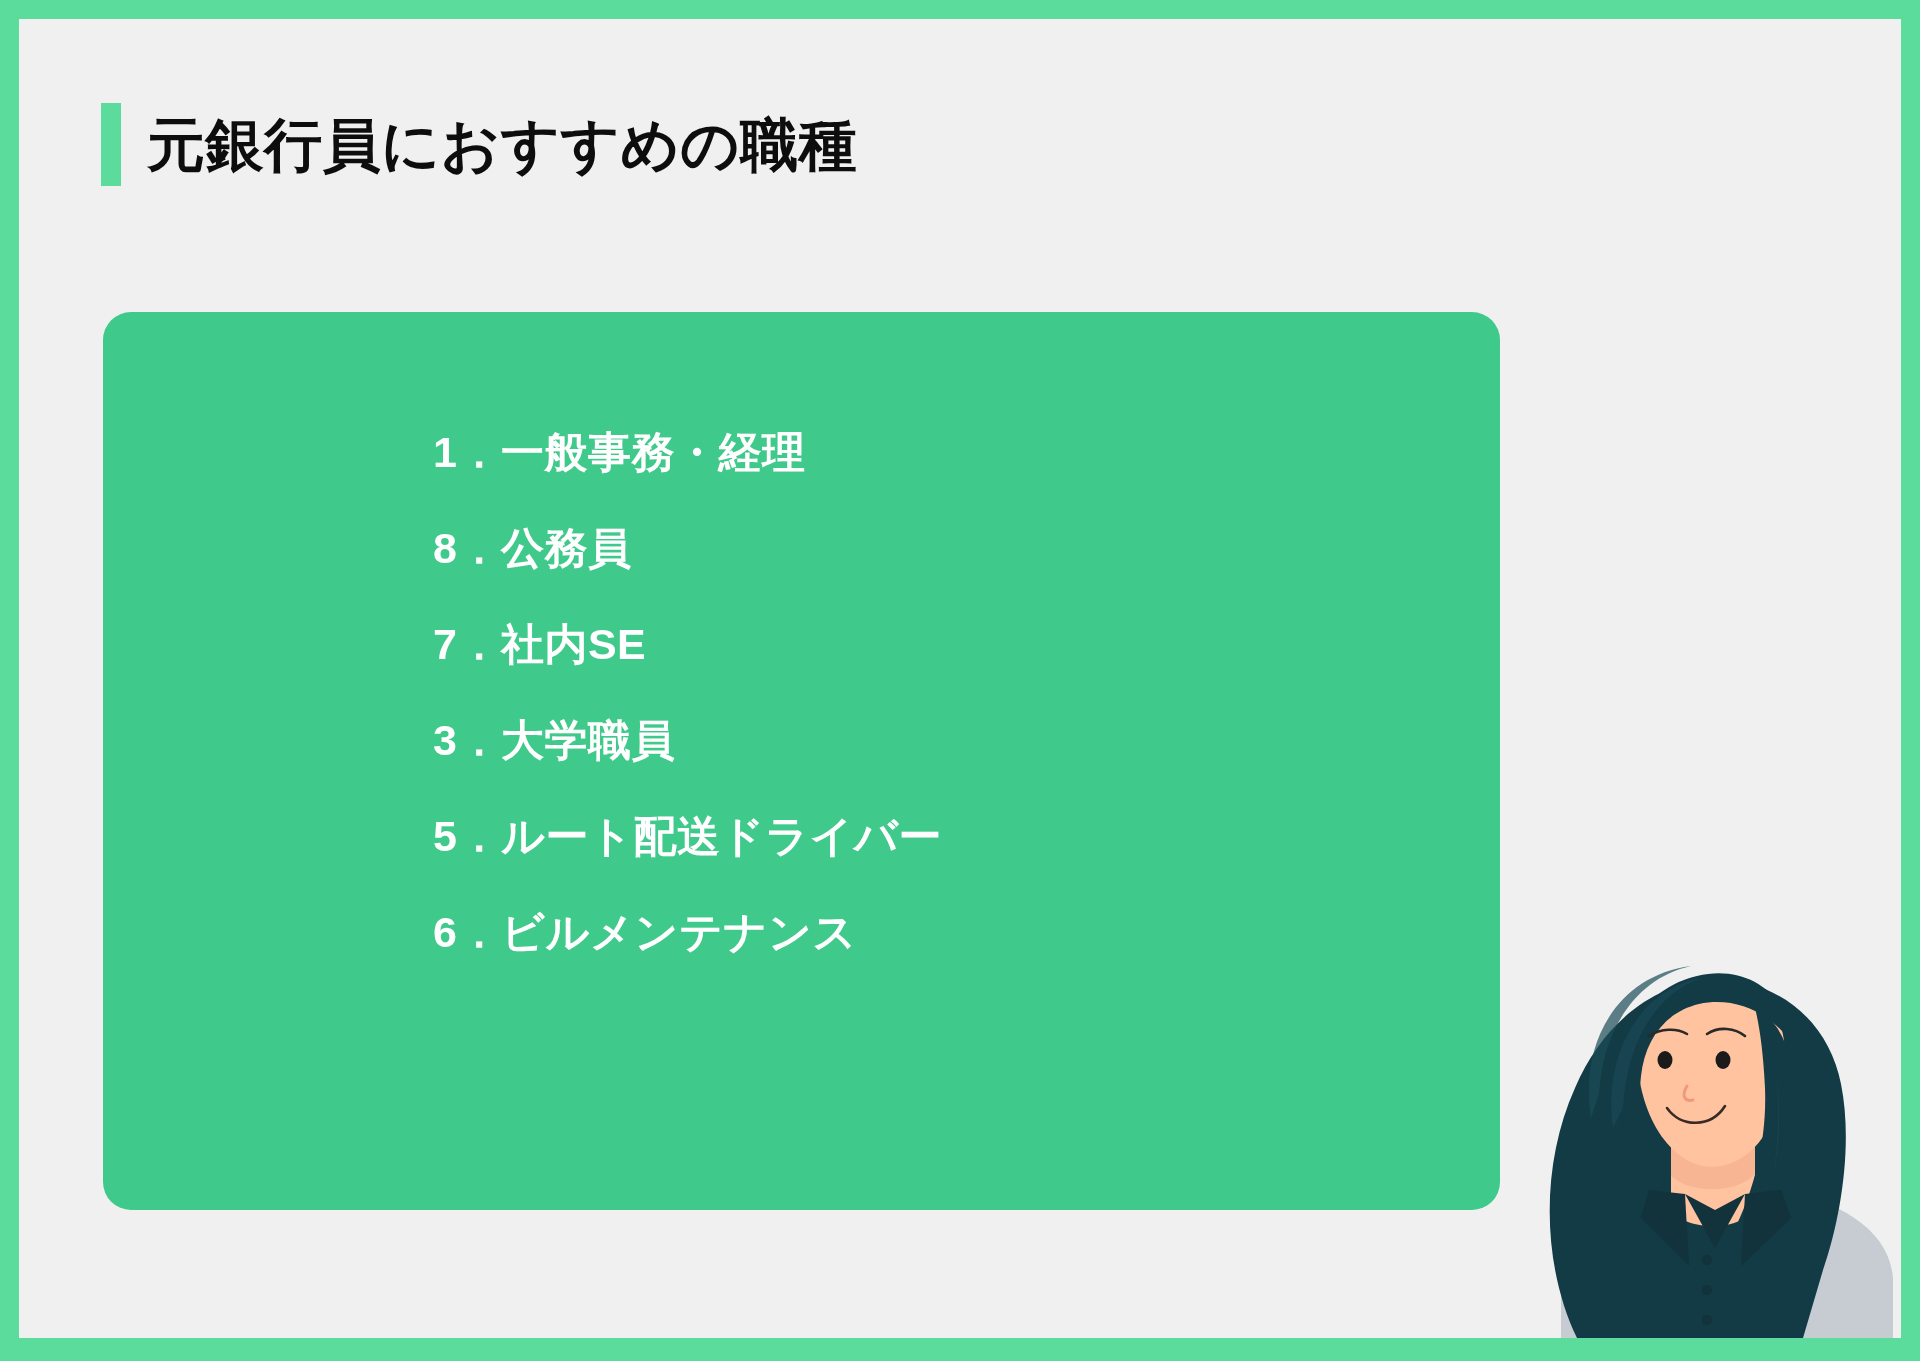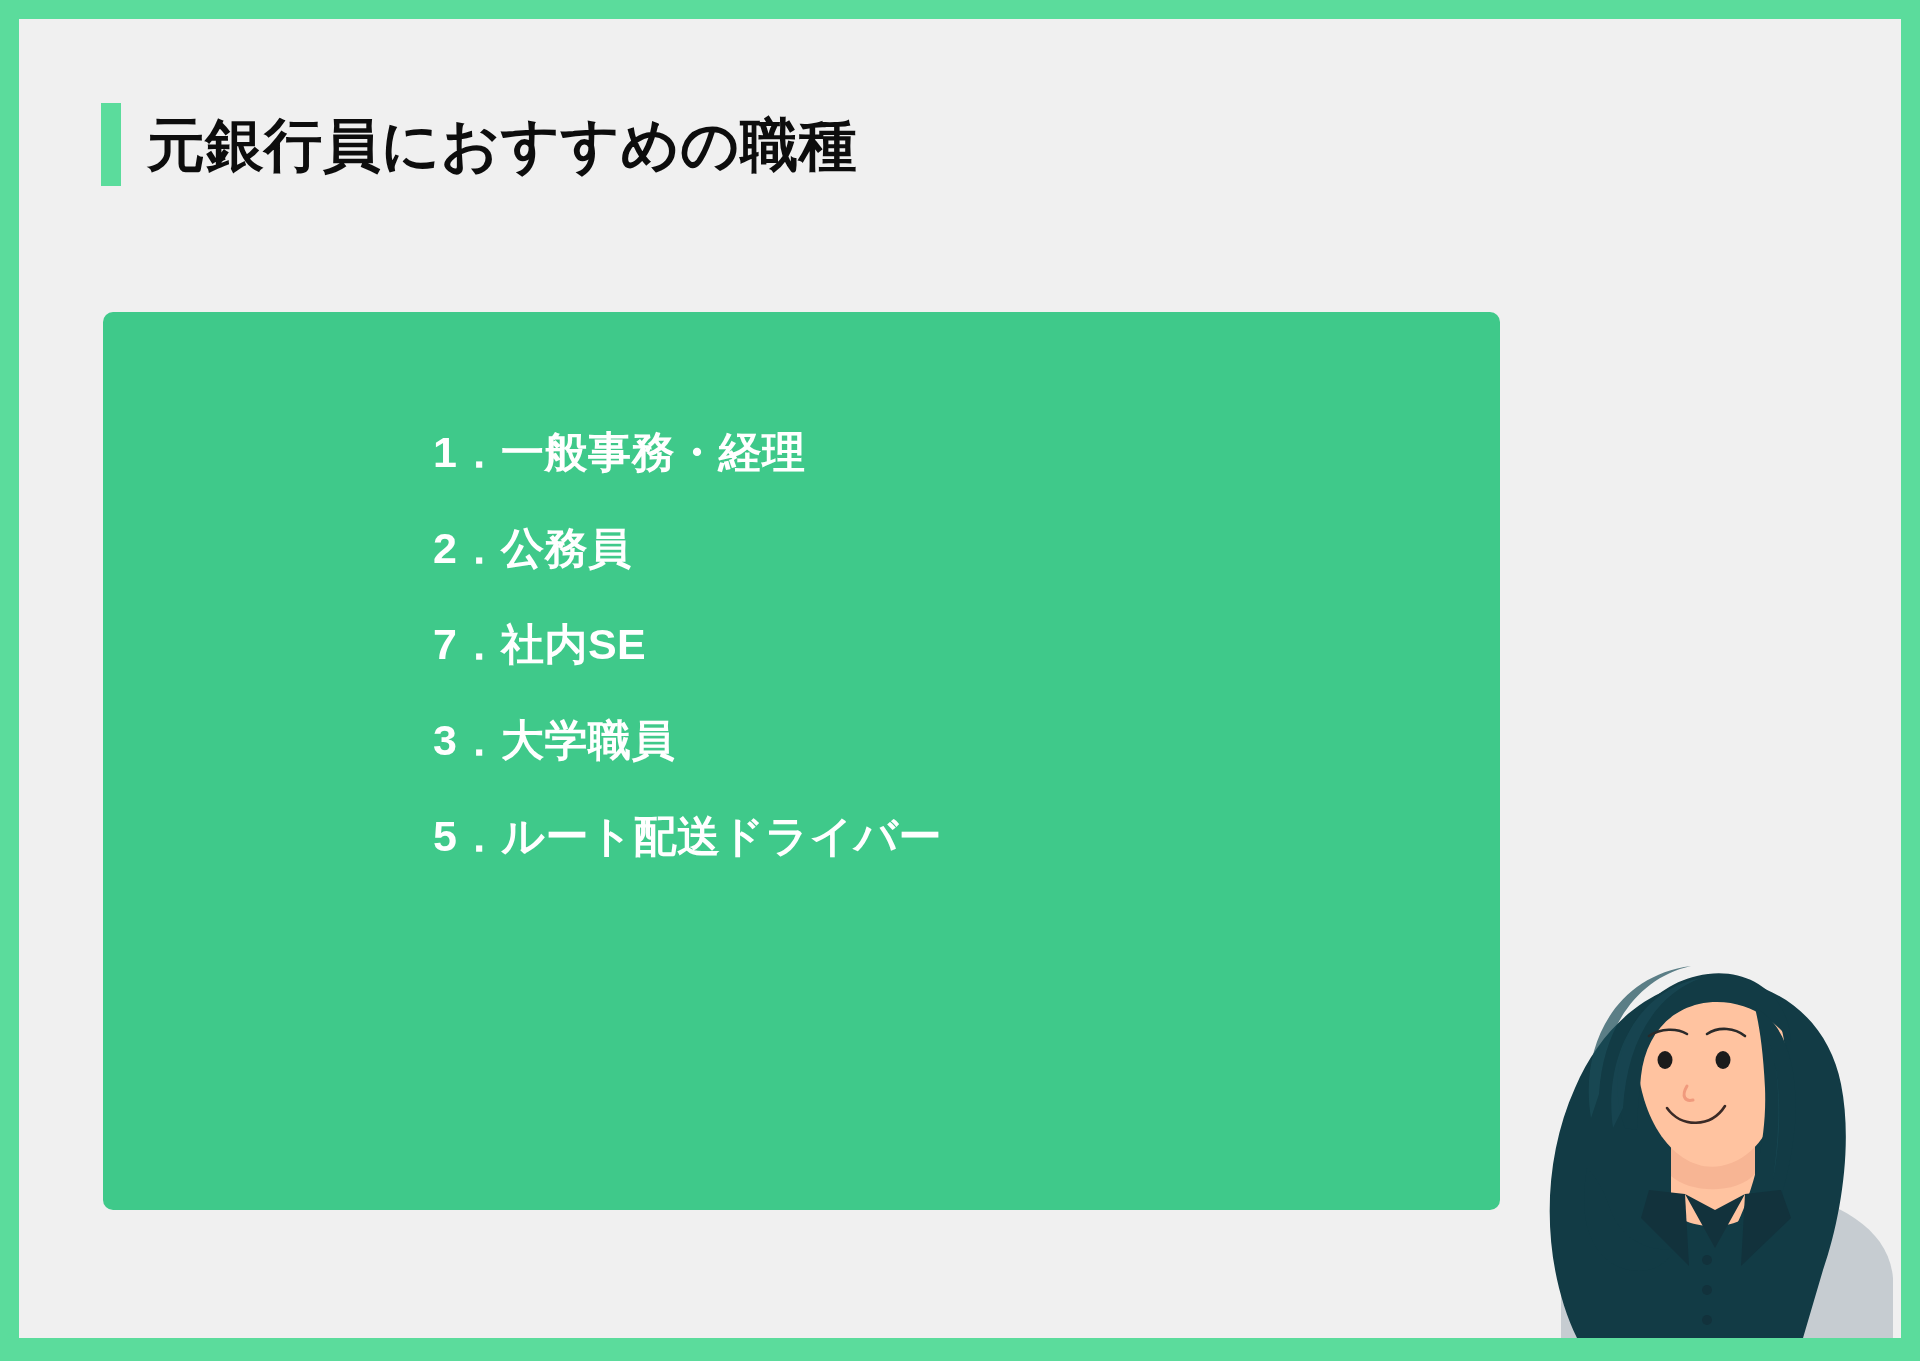--- a/index.html
+++ b/index.html
@@ -60,21 +60,21 @@
   }
 
   
   #card {
     position: absolute;
     left: 84px;
     top: 293px;
     width: 1397px;
     height: 898px;
     background: #3fc98a;
-    border-radius: 10px;
+    border-radius: 28px;
   }
 
   #list {
     position: absolute;
     left: 330px;
     top: 92px;
     list-style: none;
   }
 
   .list-item {
@@ -106,24 +106,25 @@
   <div id="canvas">
 
     <div id="heading">
       <div id="heading-accent"></div>
       <div id="heading-title">元銀行員におすすめの職種</div>
     </div>
 
     <div id="card">
       <ul id="list">
         <li class="list-item">1．一般事務・経理</li>
-        <li class="list-item">2．公務員</li>
+        <li class="list-item">8．公務員</li>
         <li class="list-item">7．社内SE</li>
         <li class="list-item">3．大学職員</li>
         <li class="list-item">5．ルート配送ドライバー</li>
+        <li class="list-item">6．ビルメンテナンス</li>
       </ul>
     </div>
 
     <div id="illustration">
       <svg viewBox="0 0 360 420" xmlns="http://www.w3.org/2000/svg" aria-hidden="true">
         <defs>
           <clipPath id="frameClip">
             <rect x="0" y="0" width="360" height="420"></rect>
           </clipPath>
         </defs>

